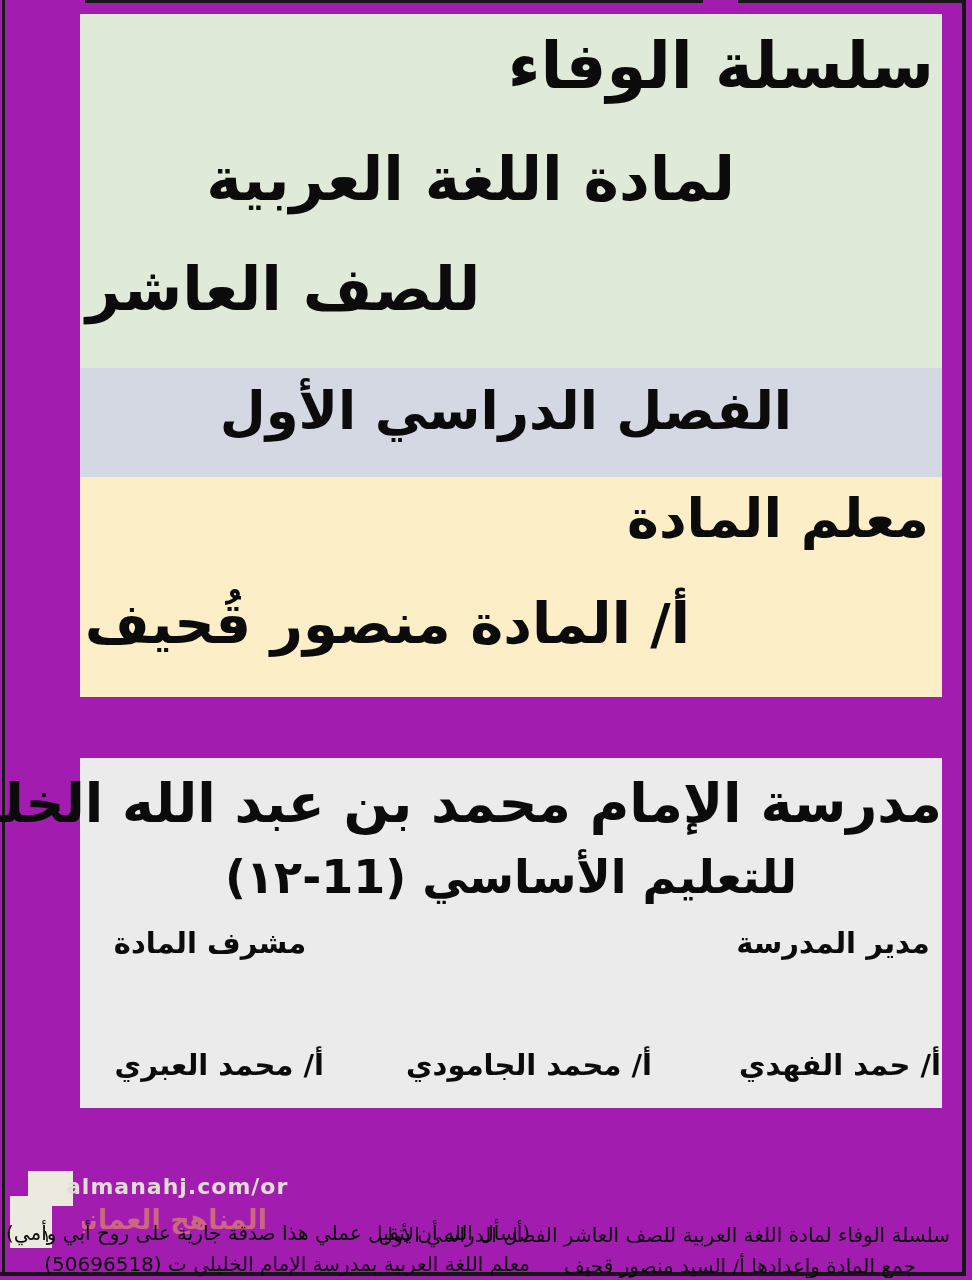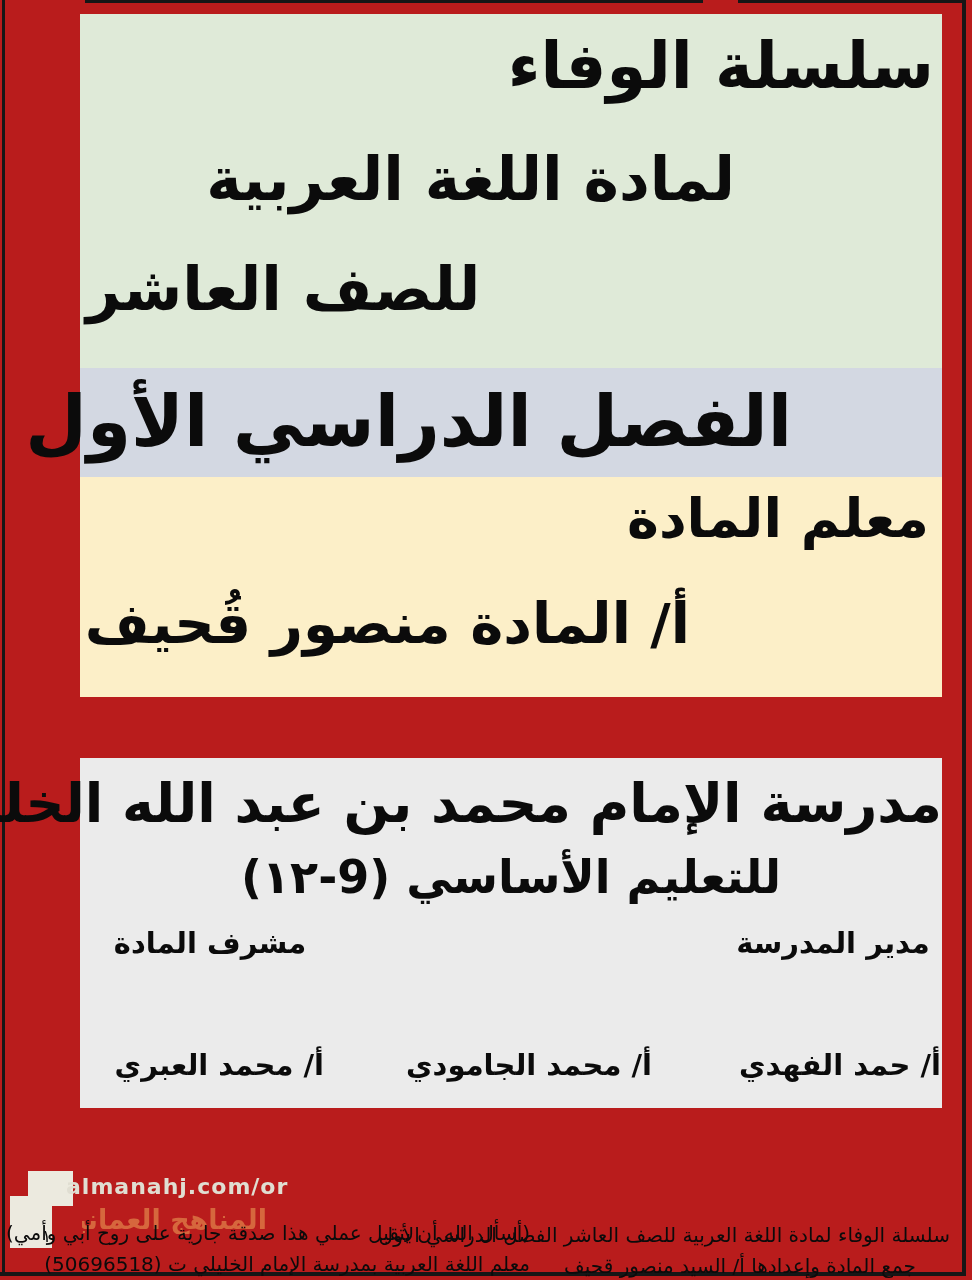--- a/index.html
+++ b/index.html
@@ -1,17 +1,17 @@
 <!DOCTYPE html>
 <html lang="ar"><head>
 <meta charset="utf-8">
 <style>
   html,body{margin:0;padding:0;background:#fff;}
   .page{
-    position:relative;width:972px;height:1280px;background:#b91c1c;
+    position:relative;width:972px;height:1280px;background:#a21caf;
     overflow:hidden;font-family:"DejaVu Sans",sans-serif;color:#0b0b0b;
   }
   
   .frame{position:absolute;background:#161616;}
   .frame-left{left:2px;top:0;width:3px;height:1276px;}
   .frame-right{left:962px;top:0;width:4px;height:1276px;}
   .frame-bottom{left:0;top:1272px;width:966px;height:4px;}
   .frame-top1{left:85px;top:0;width:618px;height:3px;}
   .frame-top2{left:738px;top:0;width:224px;height:3px;}
 
@@ -19,21 +19,21 @@
   .block{position:absolute;left:80px;width:862px;}
   .block-green{top:14px;height:354px;background:#dfead8;}
   .block-blue{top:368px;height:109px;background:#d3d8e2;}
   .block-yellow{top:477px;height:220px;background:#fcefc8;}
   .block-gray{top:758px;height:350px;background:#ebebeb;}
 
   .bigline{position:absolute;left:0;right:0;font-weight:bold;line-height:1.25;white-space:nowrap;}
   .green-l1{top:12px;font-size:64px;text-align:right;padding-right:8px;}
   .green-l2{top:128px;font-size:60px;text-align:right;padding-right:207px;}
   .green-l3{top:238px;font-size:60px;text-align:left;padding-left:6px;}
-  .blue-l1{top:10px;font-size:71px;text-align:right;padding-right:150px;}
+  .blue-l1{top:10px;font-size:53px;text-align:right;padding-right:150px;}
   .yellow-l1{top:8px;font-size:54px;text-align:right;padding-right:13px;}
   .yellow-l2{top:112px;font-size:56px;text-align:right;padding-right:252px;}
 
   .school-line{position:absolute;left:0;right:0;font-weight:bold;text-align:center;white-space:nowrap;}
   .school-l1{top:14px;font-size:54px;margin-left:32px;}
   .school-l2{top:92px;font-size:46px;}
 
   .staff-cell{position:absolute;font-weight:bold;font-size:29px;text-align:center;white-space:nowrap;}
   .role-0{top:168px;left:653px;width:200px;}
   .role-1{top:168px;left:333px;width:200px;}
@@ -83,21 +83,21 @@
     <div class="bigline blue-l1" dir="rtl">الفصل الدراسي الأول</div>
   </div>
 
   <div class="block block-yellow">
     <div class="bigline yellow-l1" dir="rtl">معلم المادة</div>
     <div class="bigline yellow-l2" dir="rtl">أ/ المادة منصور قُحيف</div>
   </div>
 
   <div class="block block-gray">
     <div class="school-line school-l1" dir="rtl">مدرسة الإمام محمد بن عبد الله الخليلي</div>
-    <div class="school-line school-l2" dir="rtl">للتعليم الأساسي (9-١٢)</div>
+    <div class="school-line school-l2" dir="rtl">للتعليم الأساسي (11-١٢)</div>
 
     <div class="staff-cell role-0" dir="rtl">مدير المدرسة</div>
     <div class="staff-cell role-2" dir="rtl">مشرف المادة</div>
 
     <div class="staff-cell name-0" dir="rtl">أ/ حمد الفهدي</div>
     <div class="staff-cell name-1" dir="rtl">أ/ محمد الجامودي</div>
     <div class="staff-cell name-2" dir="rtl">أ/ محمد العبري</div>
   </div>
 
   <div class="stain stain-1"></div>

